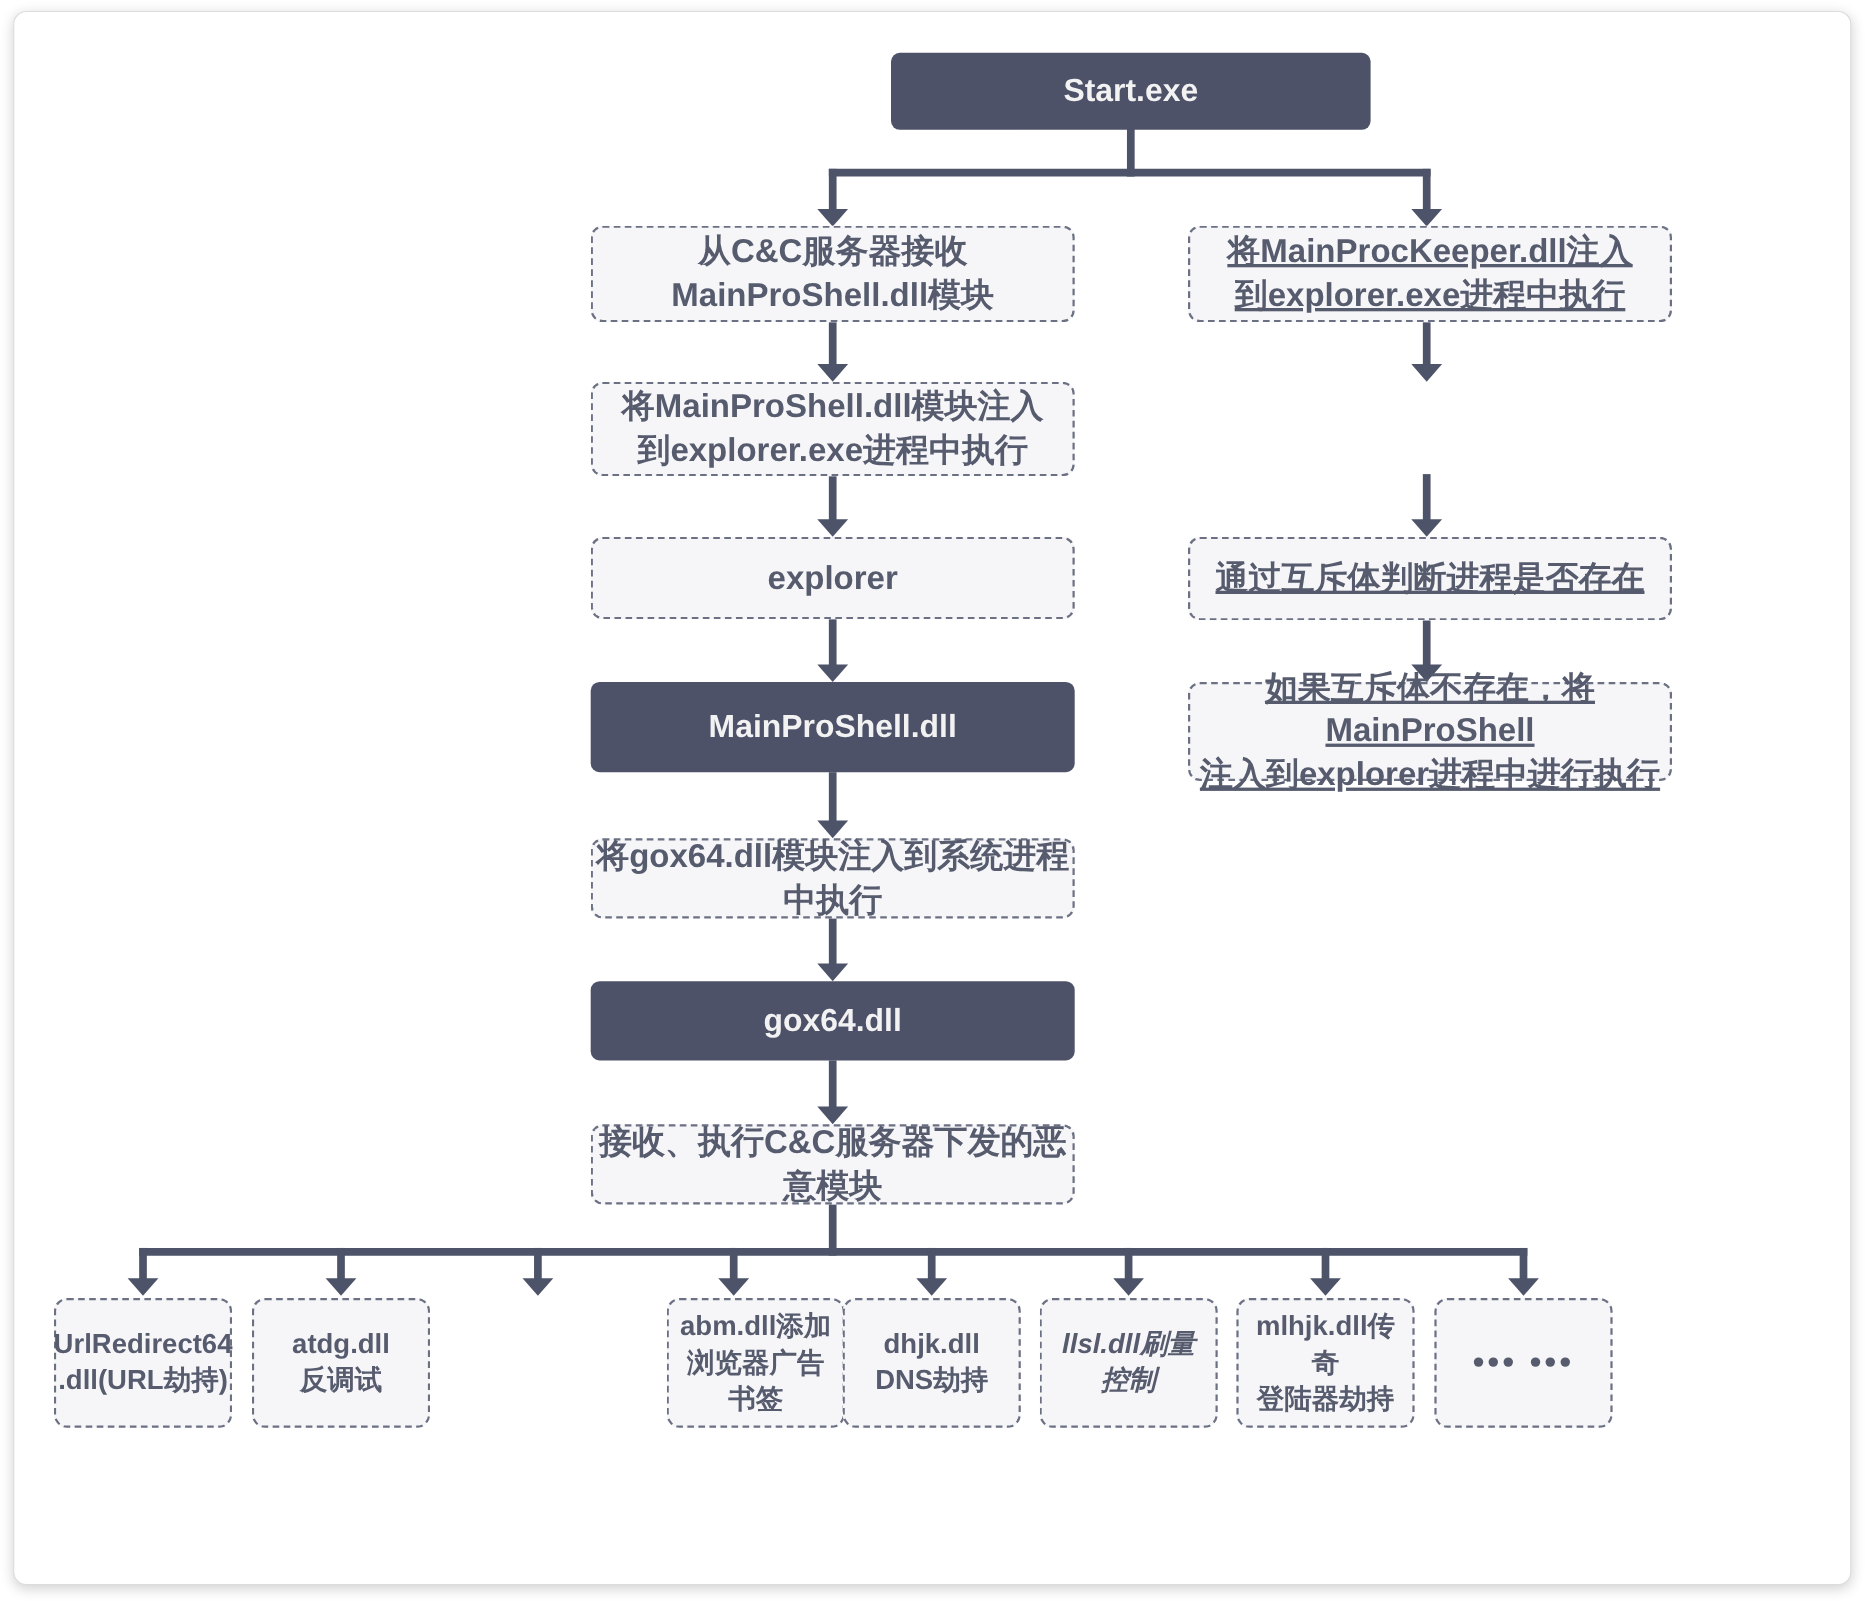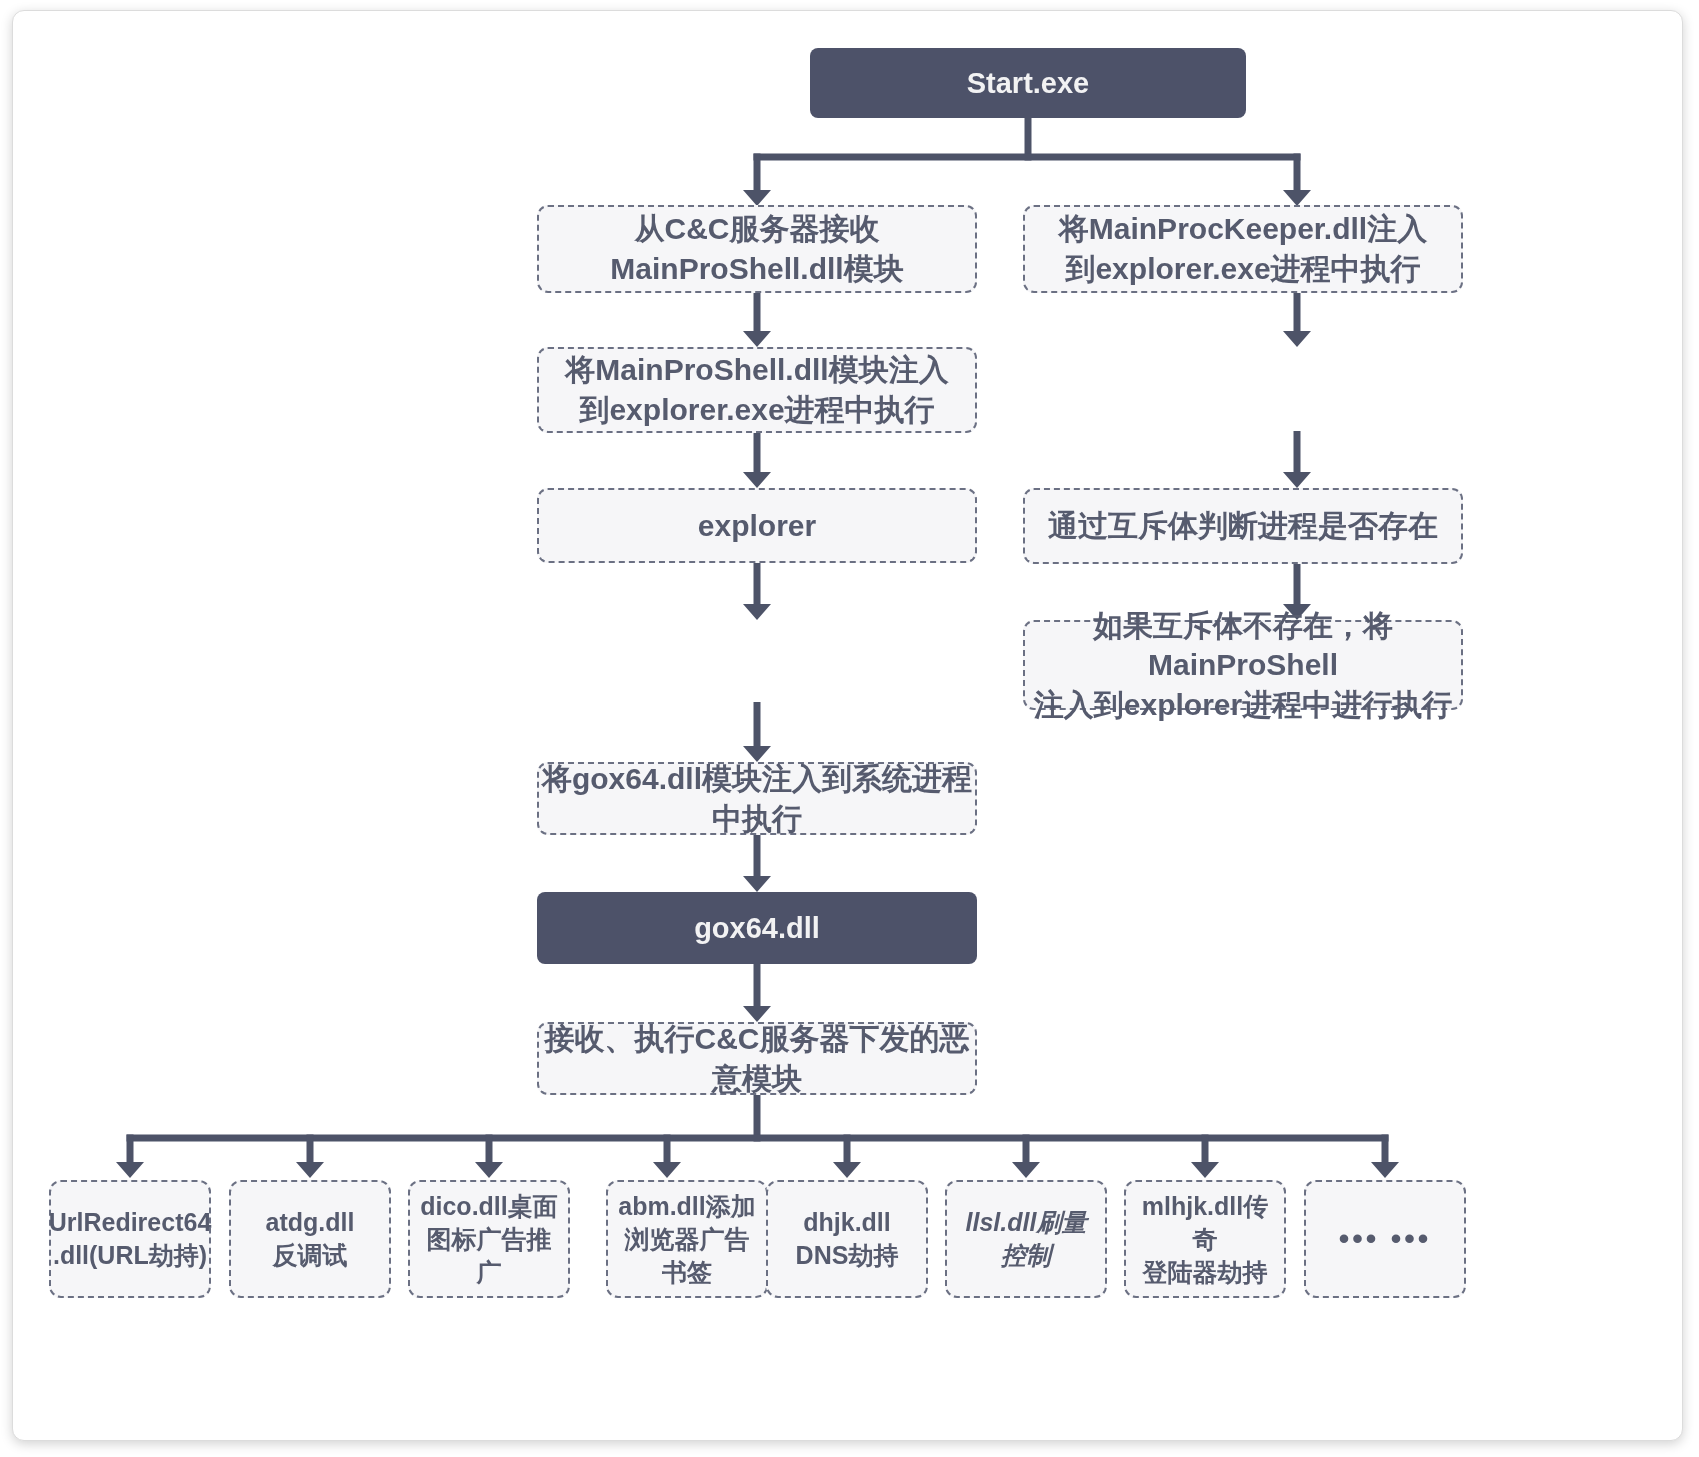--- a/index.html
+++ b/index.html
@@ -47,21 +47,21 @@
   }
   .node.module{
     font-size:25px;
     border-radius:12px;
     padding:4px 6px;
   }
   .node.module.dots{font-size:30px;letter-spacing:3px;}
   
   .start{left:810px;top:48px;width:436px;height:70px;font-size:30px;}
   .l{left:537px;width:440px;}
-  .r{left:1023px;width:440px;}
+  .r{left:1080px;width:440px;text-decoration:underline;}
   .l1{top:205px;height:88px;}
   .l2{top:347px;height:86px;}
   .l3{top:488px;height:75px;}
   .l4{top:620px;height:82px;}
   .l5{top:762px;height:73px;}
   .l6{top:892px;height:72px;}
   .l7{top:1022px;height:73px;}
   .r1{top:205px;height:88px;}
   .r2{top:347px;height:84px;}
   .r3{top:488px;height:76px;}
@@ -126,36 +126,35 @@
     <polygon points="1371,1162 1399,1162 1385,1178"></polygon>
   </svg>
 
   <div class="node solid start">Start.exe</div>
 
   <div class="node dashed l l1">从C&amp;C服务器接收
 MainProShell.dll模块</div>
   <div class="node dashed l l2">将MainProShell.dll模块注入
 到explorer.exe进程中执行</div>
   <div class="node dashed l l3">explorer</div>
+  <div class="node solid l l4">MainProShell.dll</div>
   <div class="node dashed l l5">将gox64.dll模块注入到系统进程中执行</div>
   <div class="node solid l l6">gox64.dll</div>
   <div class="node dashed l l7">接收、执行C&amp;C服务器下发的恶意模块</div>
 
   <div class="node dashed r r1">将MainProcKeeper.dll注入
 到explorer.exe进程中执行</div>
   <div class="node dashed r r3">通过互斥体判断进程是否存在</div>
   <div class="node dashed r r4">如果互斥体不存在，将MainProShell
 注入到explorer进程中进行执行</div>
 
   <div class="node dashed module m1">UrlRedirect64
 .dll(URL劫持)</div>
   <div class="node dashed module m2">atdg.dll
 反调试</div>
-  <div class="node dashed module m3">dico.dll桌面
-图标广告推广</div>
   <div class="node dashed module m4">abm.dll添加
 浏览器广告
 书签</div>
   <div class="node dashed module m5">dhjk.dll
 DNS劫持</div>
   <div class="node dashed module m6">llsl.dll刷量
 控制</div>
   <div class="node dashed module m7">mlhjk.dll传奇
 登陆器劫持</div>
   <div class="node dashed module m8 dots">••• •••</div>

